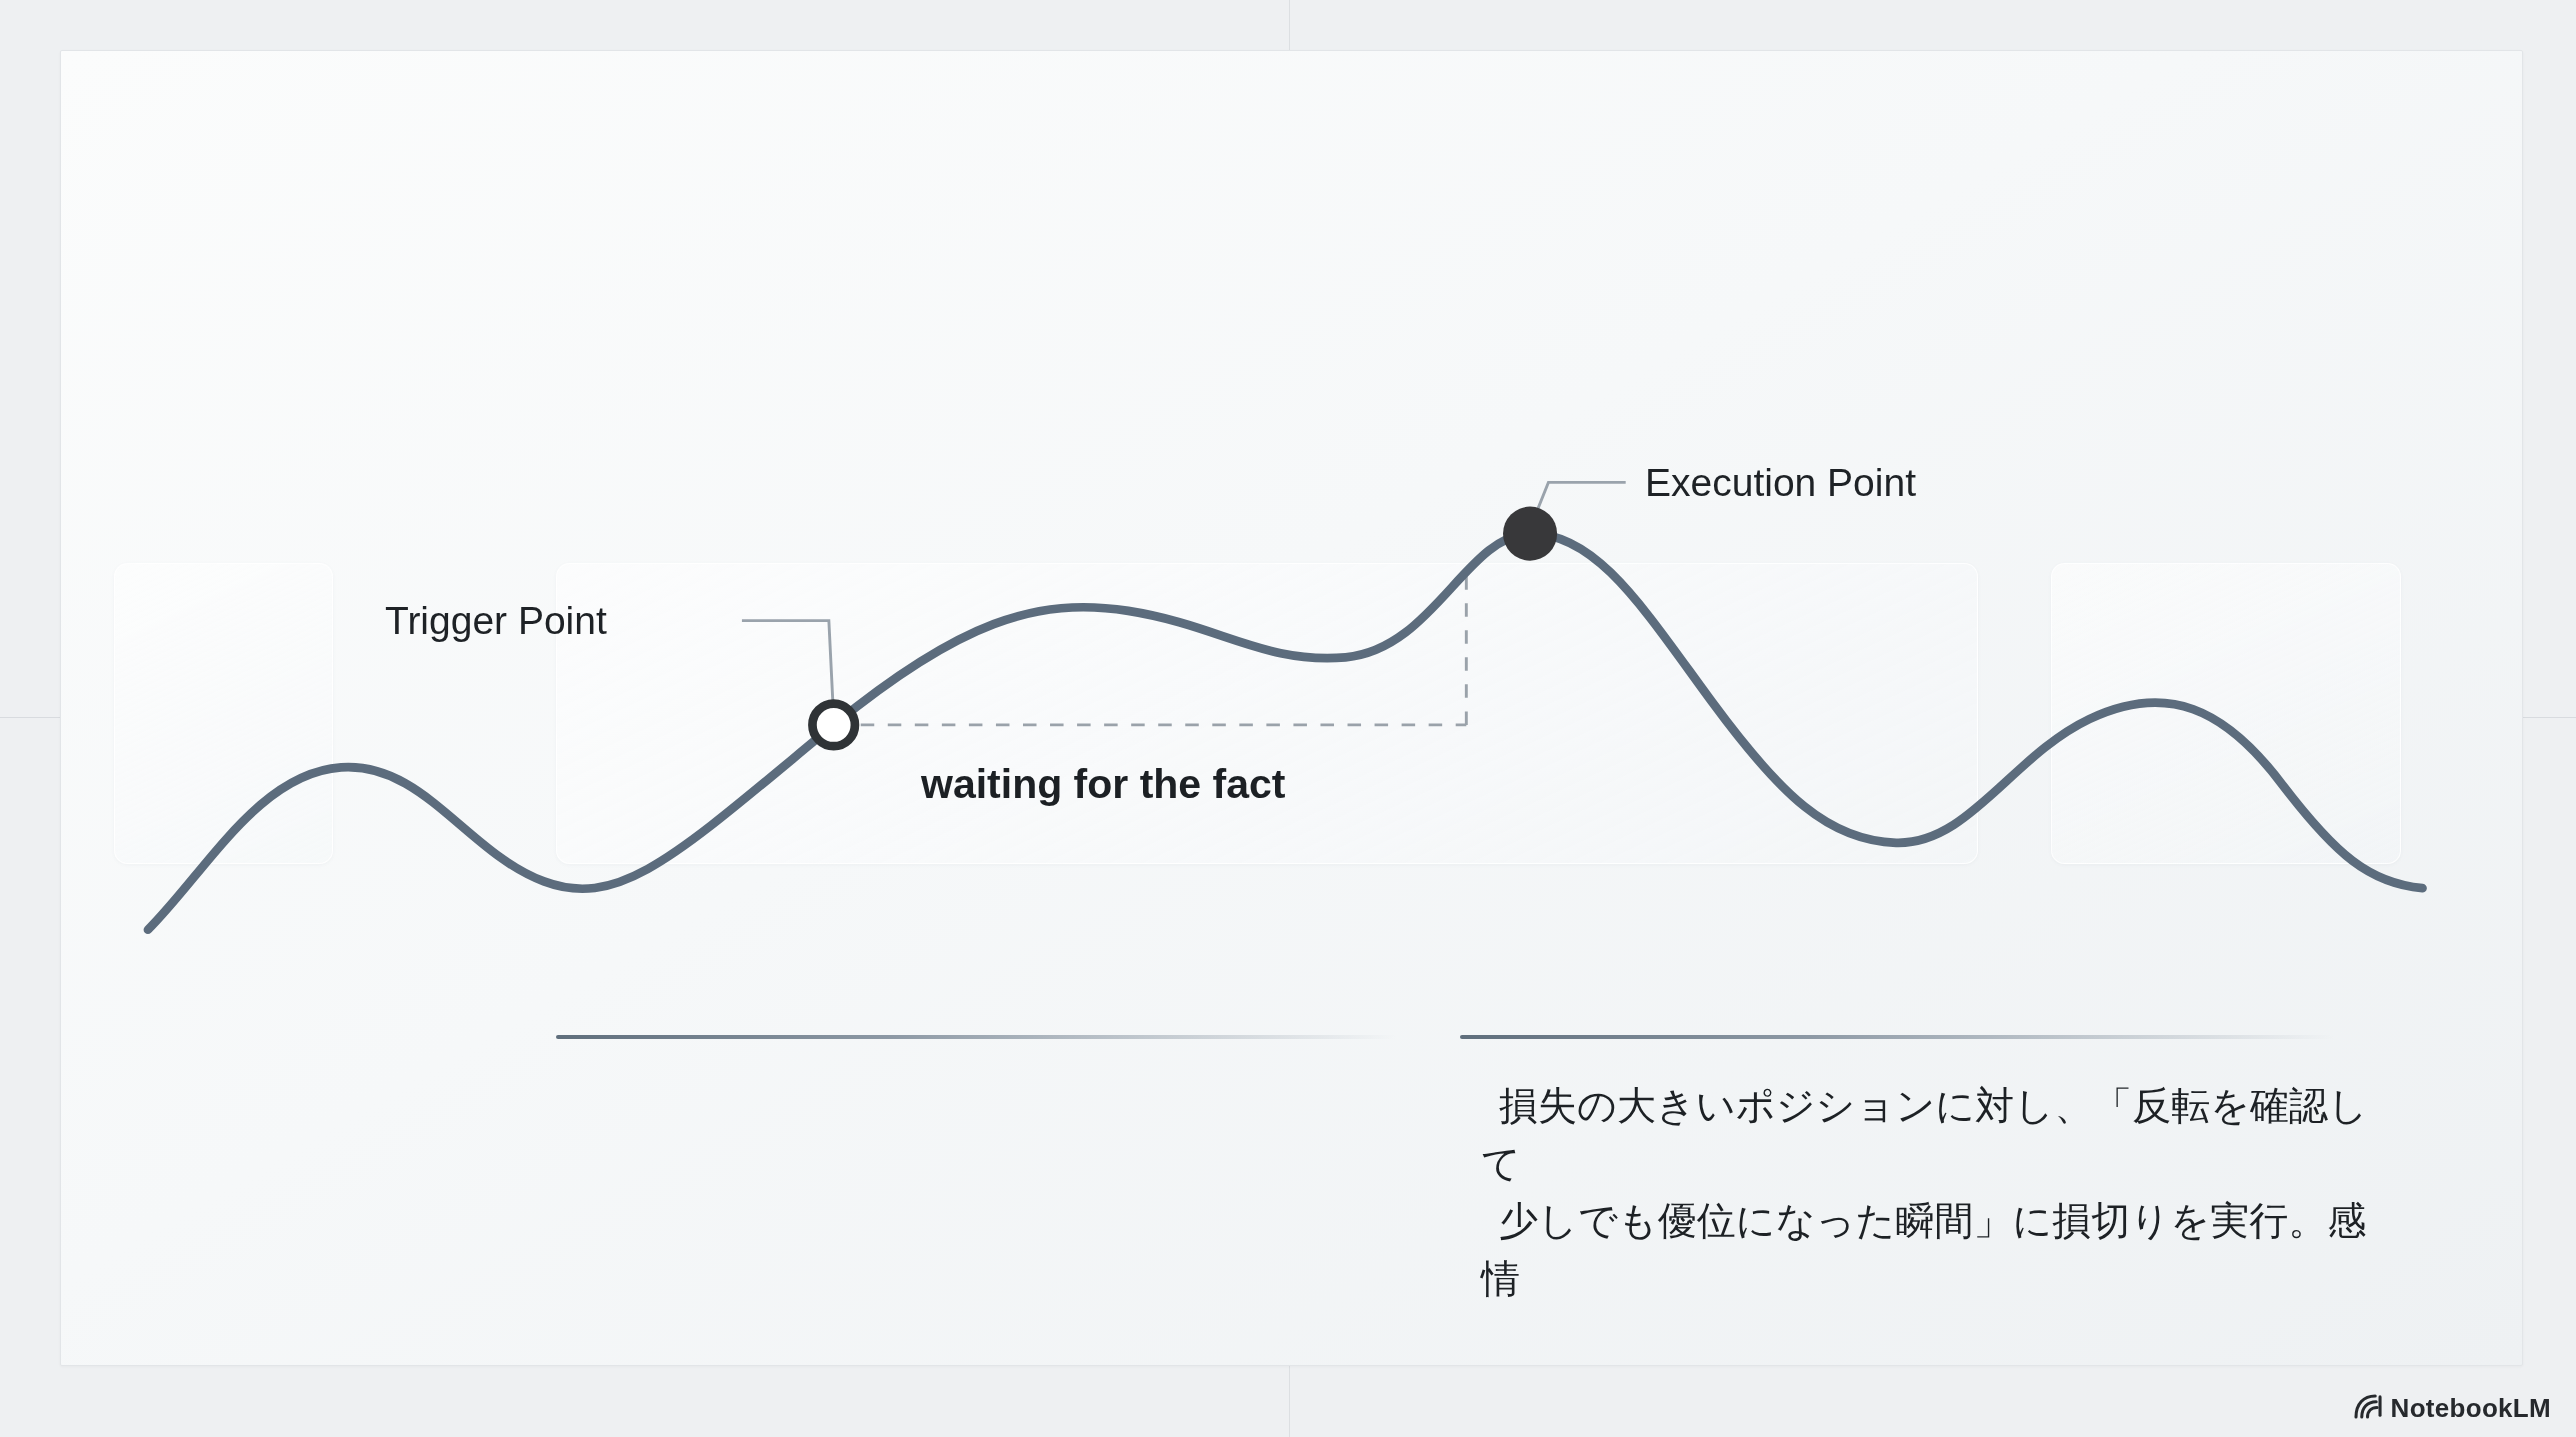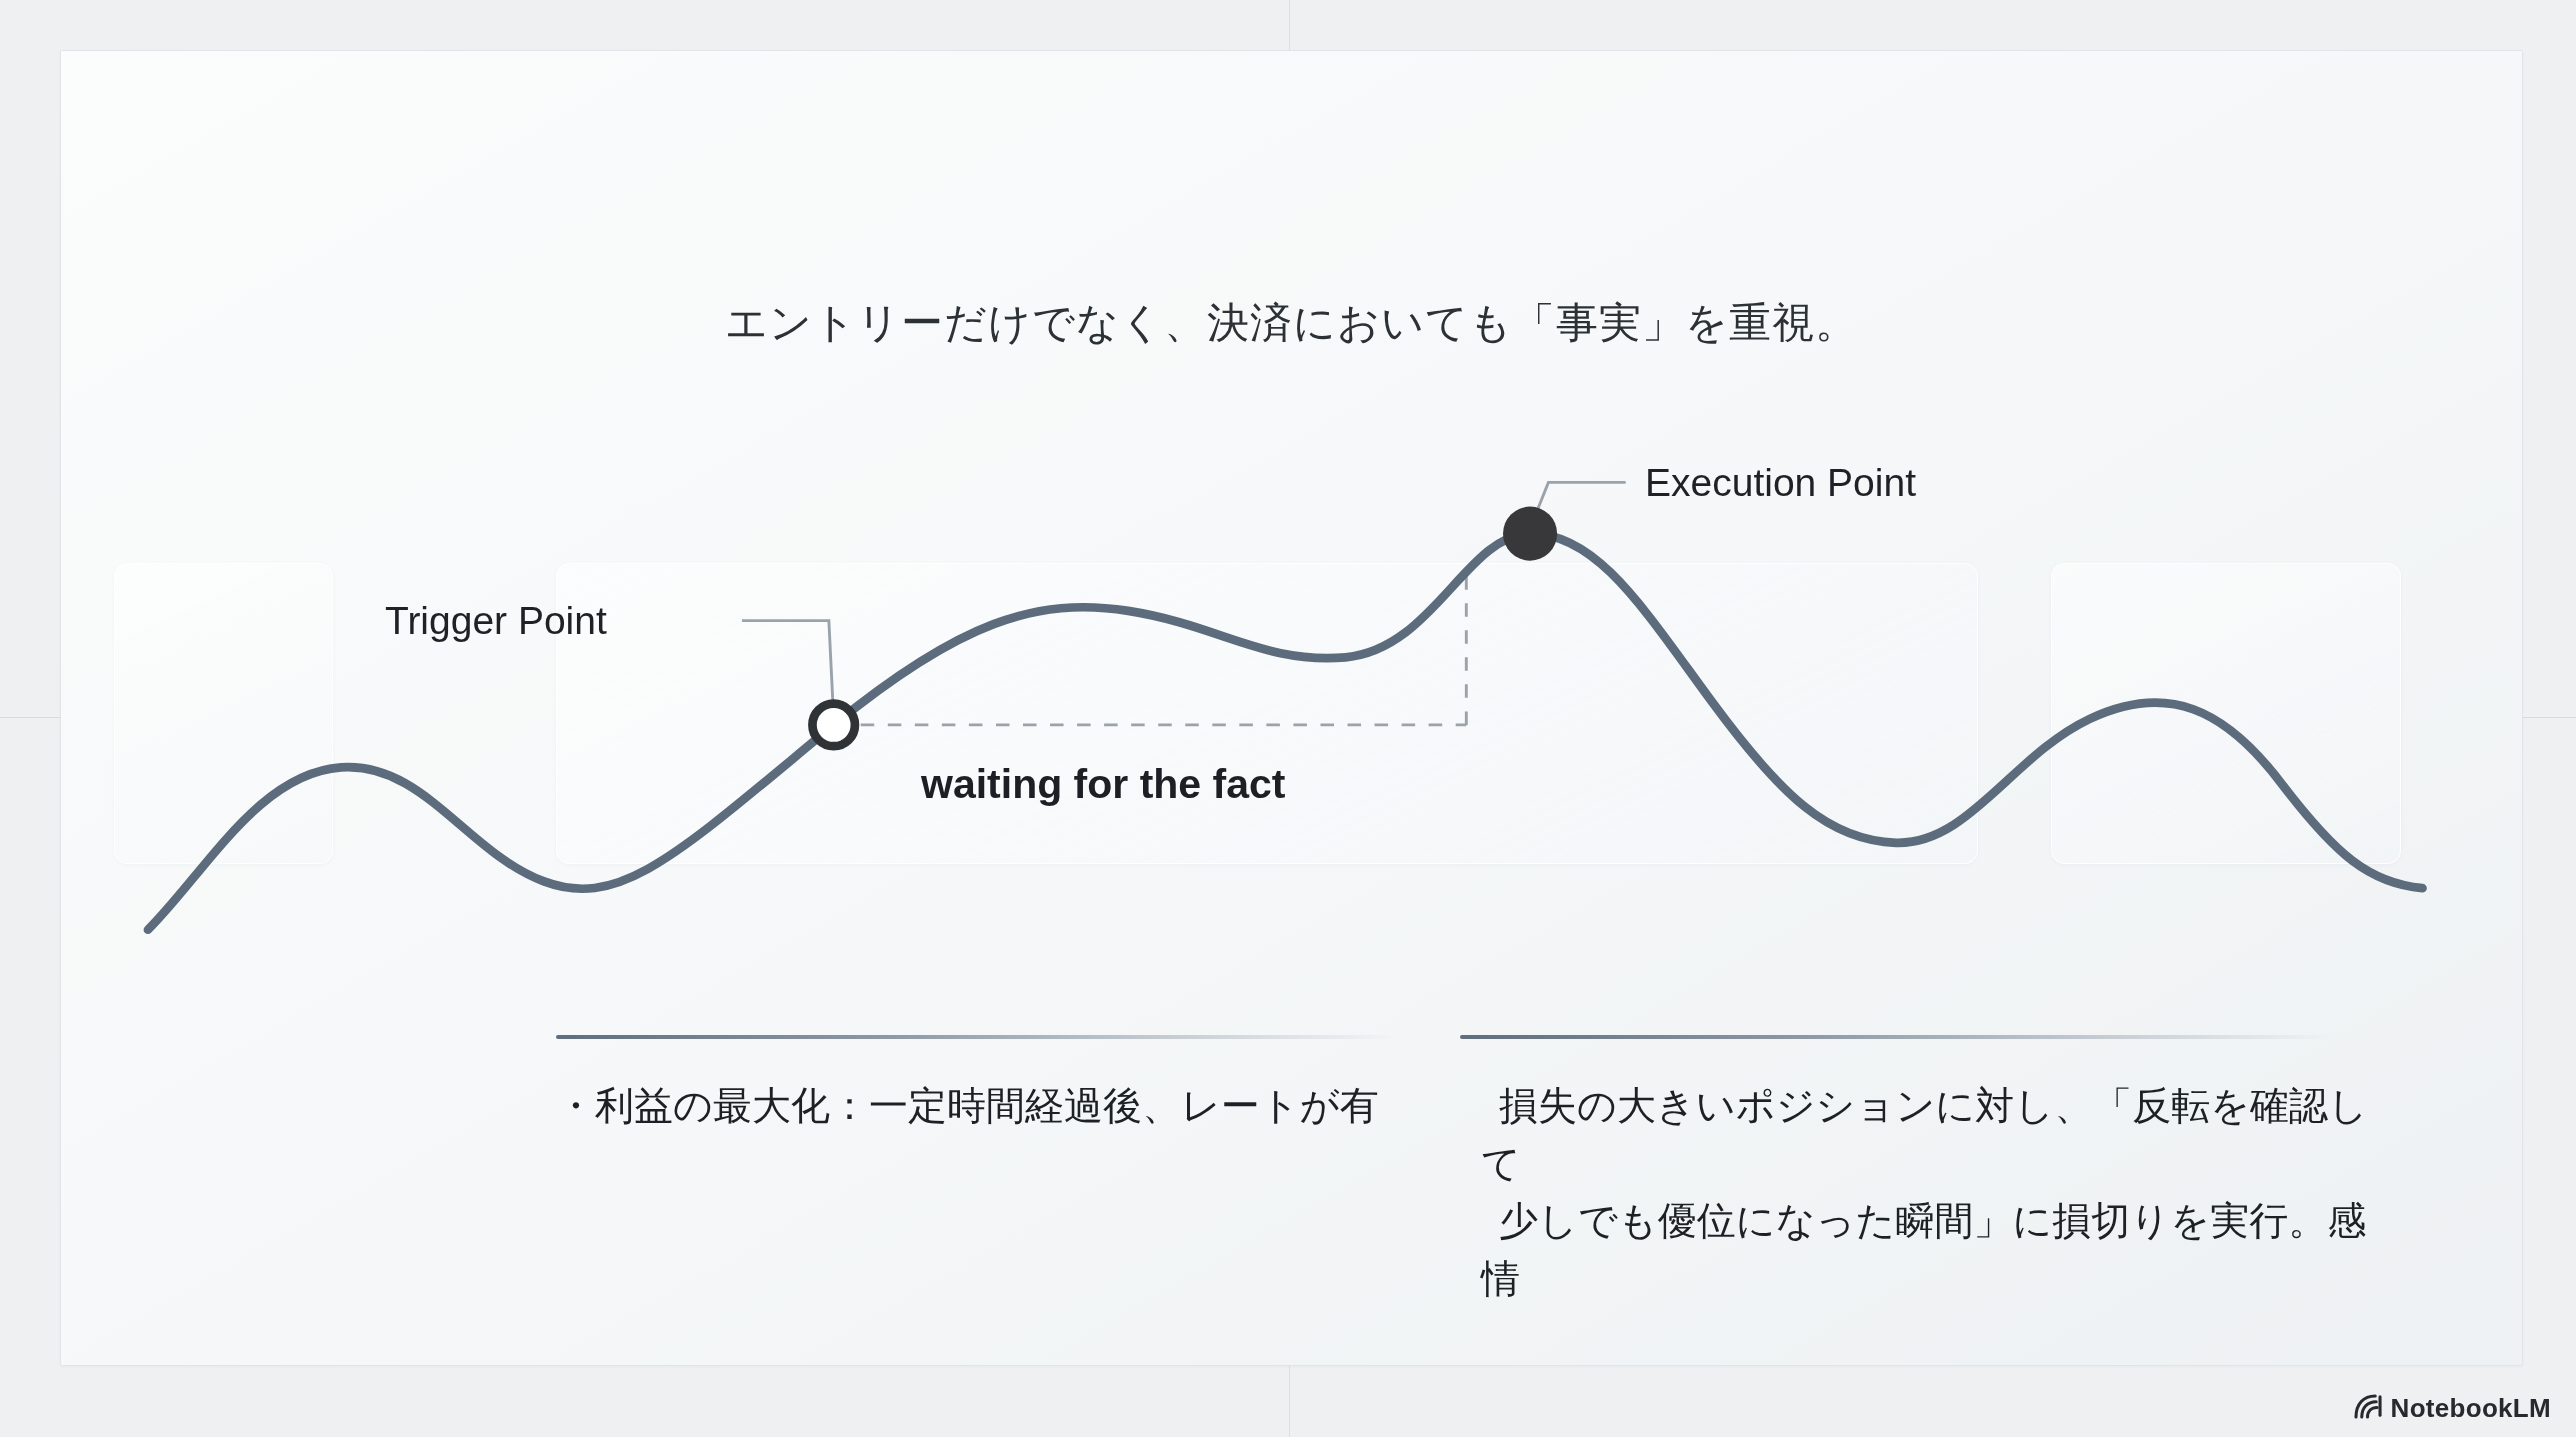--- a/index.html
+++ b/index.html
@@ -90,21 +90,20 @@
   .logo .name{font-size:26px;font-weight:700;color:#26292d;letter-spacing:0.3px;}
 </style>
 </head>
 <body>
 
 <div class="grid-v" style="left:1289px;"></div>
 <div class="grid-h" style="top:717px;"></div>
 
 <div class="slide-card">
 
-  <div class="subtitle">エントリーだけでなく、決済においても「事実」を重視。</div>
 
   <div class="chart-area">
 
     <div class="panel" style="left:53px;top:97px;width:217px;height:299px;"></div>
     <div class="panel" style="left:495px;top:97px;width:1420px;height:299px;"></div>
     <div class="panel" style="left:1990px;top:97px;width:348px;height:299px;"></div>
 
     <svg class="curve" viewBox="0 0 2548 620" preserveAspectRatio="none">
 
       <line x1="800" y1="268" x2="1455" y2="268" stroke="#9aa2aa" stroke-width="3" stroke-dasharray="14 14"></line>
@@ -129,21 +128,20 @@
     <div class="pt-label" style="left:324px;top:133px;">Trigger Point</div>
     <div class="pt-label" style="left:1584px;top:-4.8px;">Execution Point</div>
     <div class="fact-label" style="left:860px;top:295px;">waiting for the fact</div>
   </div>
 
   <div class="bullets">
     <div class="divider left"></div>
     <div class="divider right"></div>
 
     <div class="bullet-col left">
-      <p>・利益の最大化：一定時間経過後、レートが有</p>
     </div>
 
     <div class="bullet-col right">
       <p>　損失の大きいポジションに対し、「反転を確認して</p>
       <p>　少しでも優位になった瞬間」に損切りを実行。感情</p>
 
     </div>
   </div>
 
 </div>

